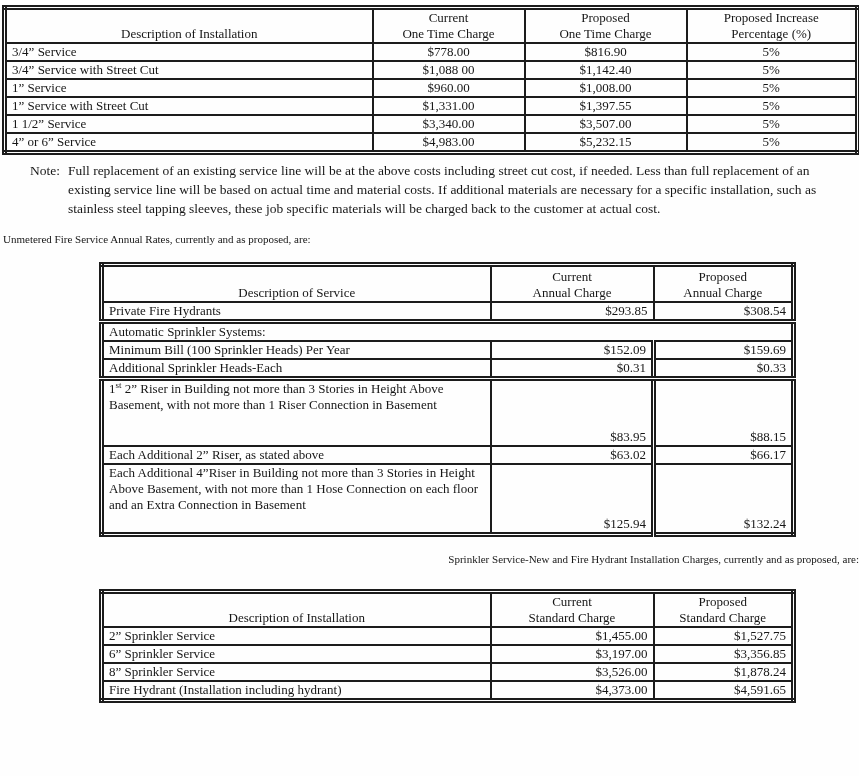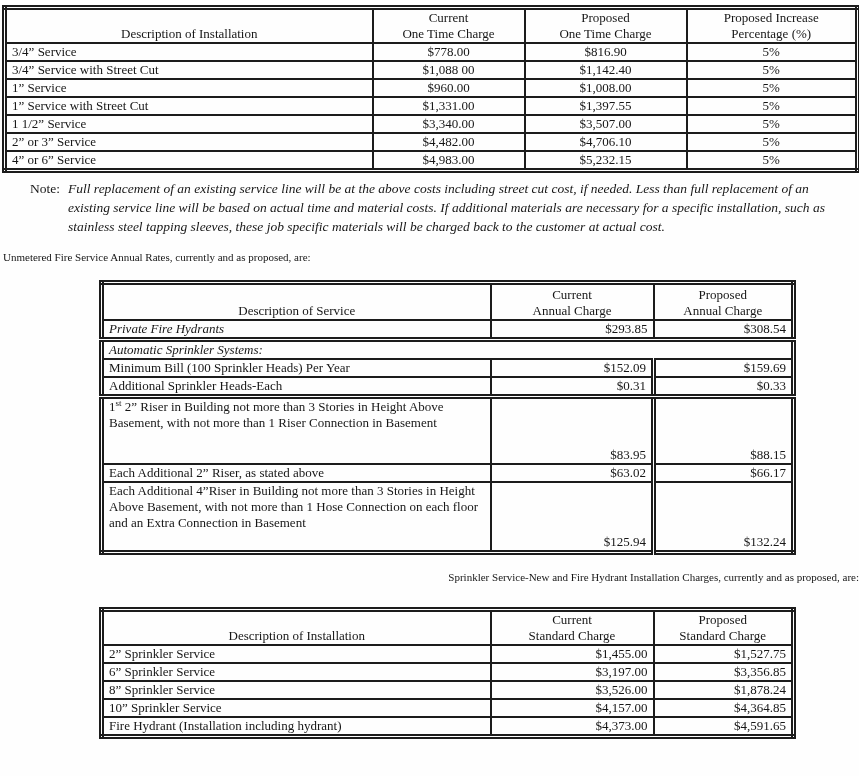--- a/index.html
+++ b/index.html
@@ -14,21 +14,21 @@
   .page { position: relative; width: 859px; height: 776px; background: #fefefe; }
 
   table { border-collapse: collapse; table-layout: fixed; }
   .tbl { border: 5px double #1c1c1c; }
   .tbl td { border: 2px solid #1c1c1c; padding: 0 5px; font-size: 13px; line-height: 16px; overflow: hidden; }
 
   .th { text-align: center; vertical-align: bottom; padding-bottom: 2px; }
   .desc { text-align: left; }
   .money-c { text-align: center; }
   .money-r { text-align: right; padding-right: 7px; }
-  .ital { font-style: italic; }
+  .ital { }
   .vtop { vertical-align: top; }
   .vbot { vertical-align: bottom; padding-bottom: 2px; }
   .v-dbl { border-left: 5px double #1c1c1c !important; }
   .h-dbl td { border-bottom: 5px double #1c1c1c; }
   sup { font-size: 9px; line-height: 0; }
 
   .t1 { margin: 5px 0 0 2px; width: 853px; }
   .t1 tr.h { height: 33px; }
   .t1 tr.r { height: 16px; }
 
@@ -45,21 +45,21 @@
   .t3 tr.r { height: 18px; }
 
   .note {
     display: flex;
     margin: 6px 0 0 30px;
     width: 810px;
     font-size: 13.5px;
     line-height: 19px;
   }
   .note-label { flex: 0 0 38px; }
-  .note-text { flex: 1; font-style: italic; }
+  .note-text { flex: 1; }
 
   .intro { margin: 13px 0 0 3px; font-size: 11px; line-height: 17px; }
   .intro-3 { margin-top: 14px; text-align: right; }
 </style>
 </head>
 <body>
 
 <div class="page">
 
   <table class="tbl t1">
@@ -109,26 +109,20 @@
       <td class="money-c">$1,397.55</td>
       <td class="money-c">5%</td>
     </tr>
     <tr class="r">
       <td class="desc">1 1/2” Service</td>
       <td class="money-c">$3,340.00</td>
       <td class="money-c">$3,507.00</td>
       <td class="money-c">5%</td>
     </tr>
     <tr class="r">
-      <td class="desc">2” or 3” Service</td>
-      <td class="money-c">$4,482.00</td>
-      <td class="money-c">$4,706.10</td>
-      <td class="money-c">5%</td>
-    </tr>
-    <tr class="r">
       <td class="desc">4” or 6” Service</td>
       <td class="money-c">$4,983.00</td>
       <td class="money-c">$5,232.15</td>
       <td class="money-c">5%</td>
     </tr>
   </tbody>
     </table>
 
   <div class="note">
     <div class="note-label">Note:</div>
@@ -222,25 +216,20 @@
       <td class="desc">6” Sprinkler Service</td>
       <td class="money-r">$3,197.00</td>
       <td class="money-r">$3,356.85</td>
     </tr>
     <tr class="r">
       <td class="desc">8” Sprinkler Service</td>
       <td class="money-r">$3,526.00</td>
       <td class="money-r">$1,878.24</td>
     </tr>
     <tr class="r">
-      <td class="desc">10” Sprinkler Service</td>
-      <td class="money-r">$4,157.00</td>
-      <td class="money-r">$4,364.85</td>
-    </tr>
-    <tr class="r">
       <td class="desc">Fire Hydrant (Installation including hydrant)</td>
       <td class="money-r">$4,373.00</td>
       <td class="money-r">$4,591.65</td>
     </tr>
   </tbody>
     </table>
 
 </div>
 
 </body></html>

